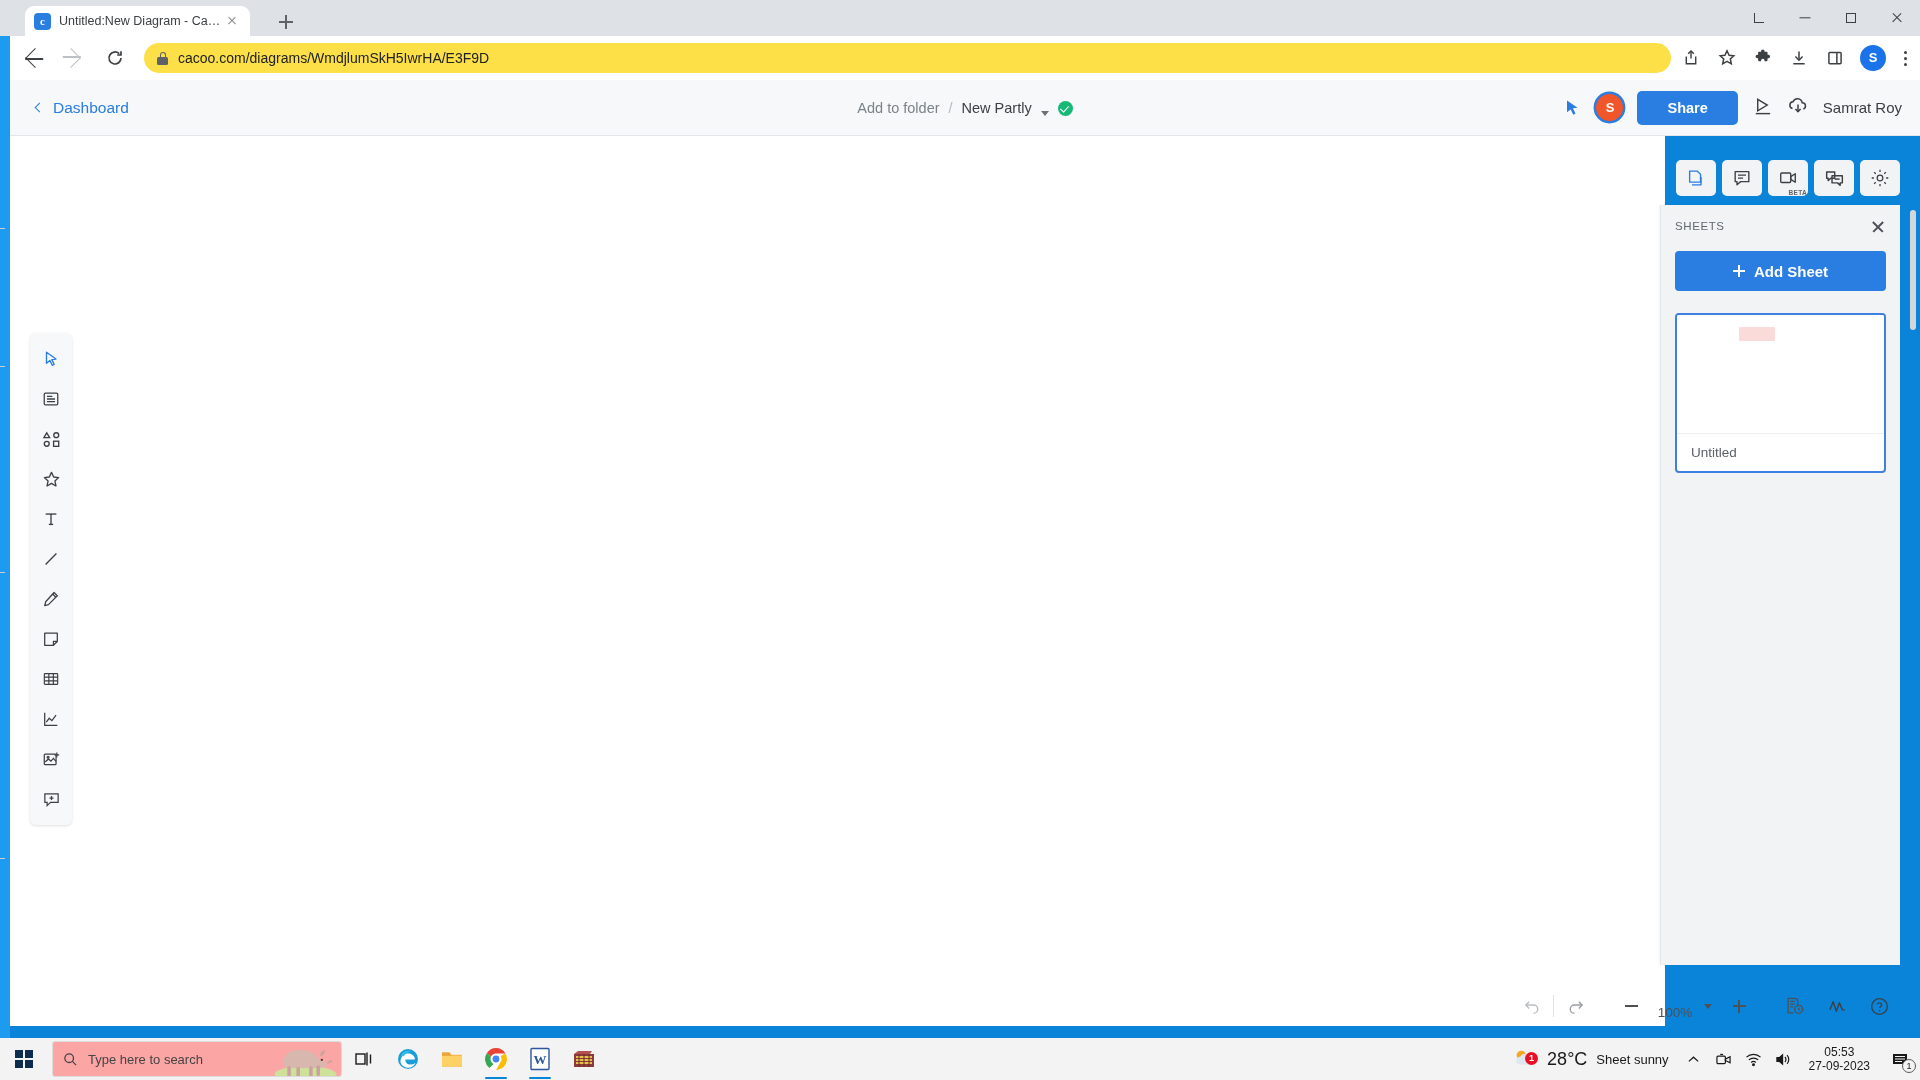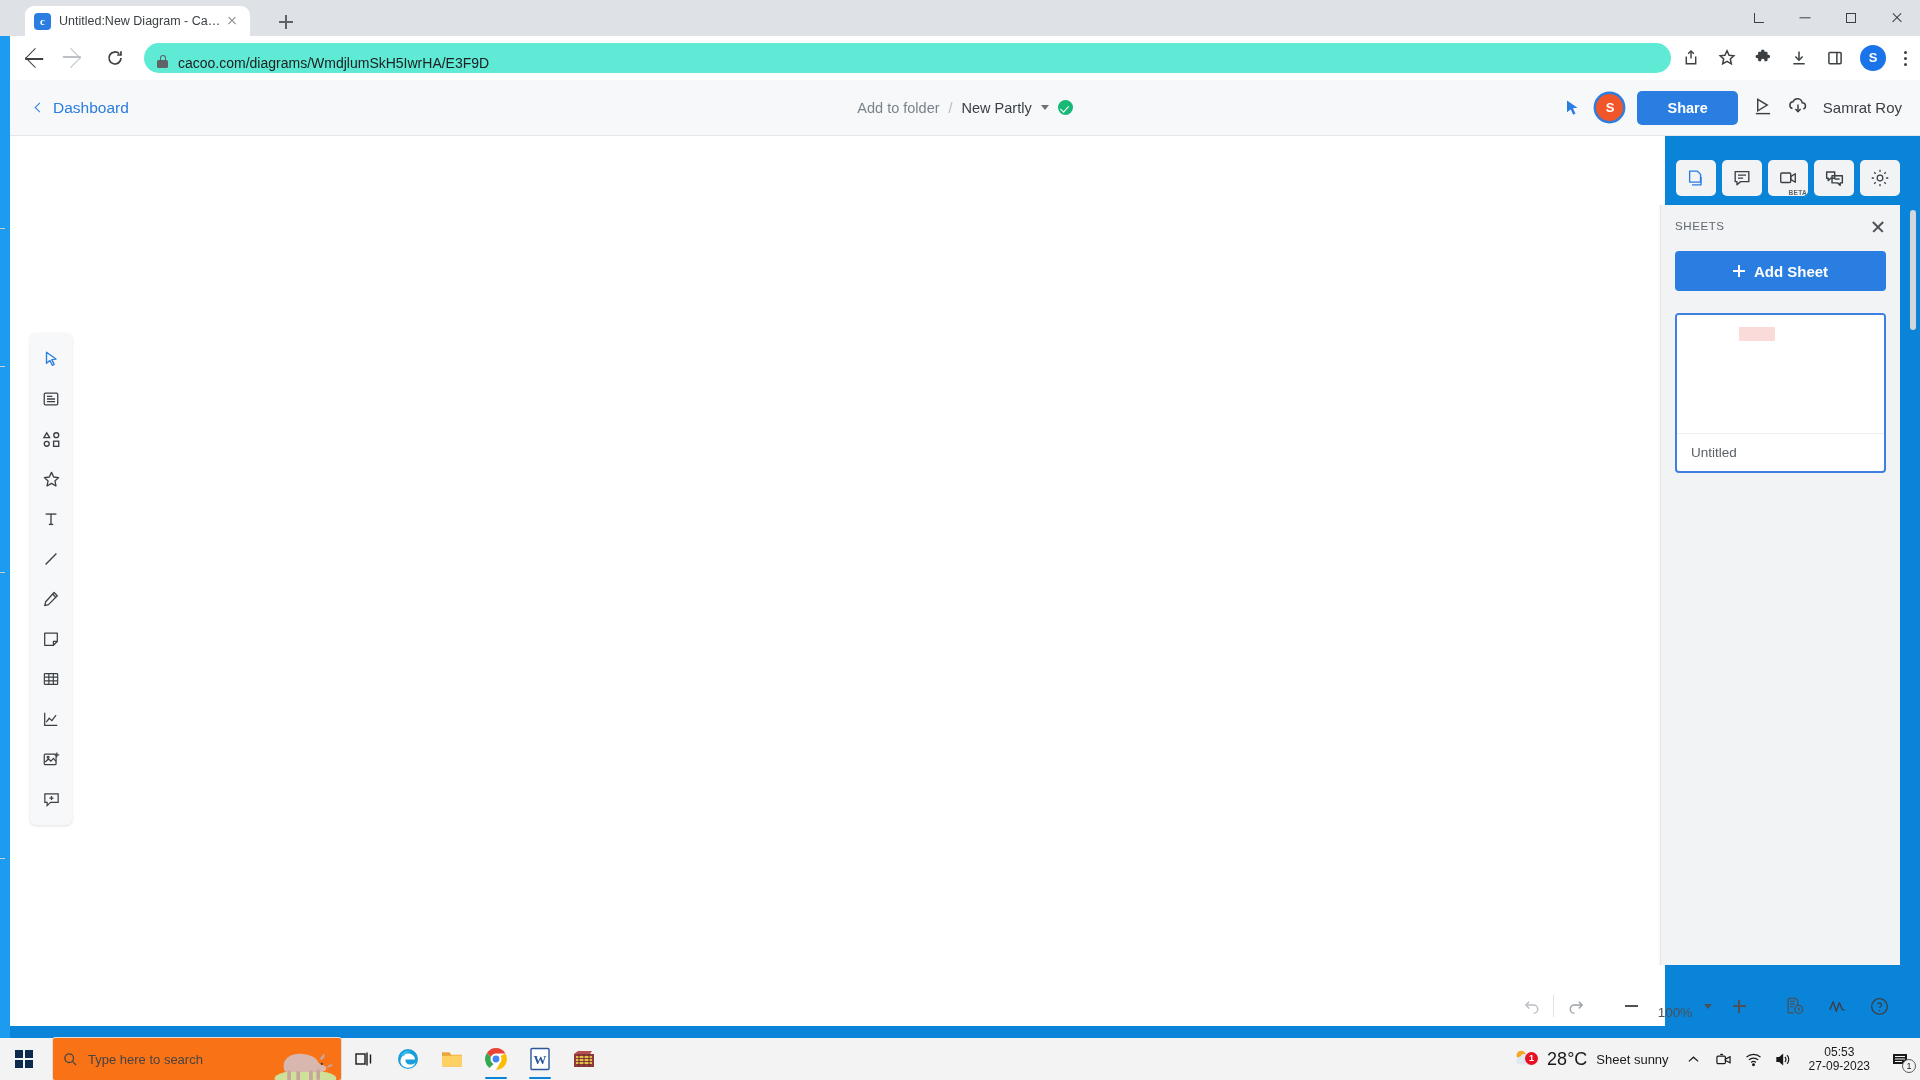--- a/index.html
+++ b/index.html
@@ -65,21 +65,21 @@
   }
   .arrow-l { transform:translate(-35%,-50%) rotate(-45deg); }
   .arrow-r { transform:translate(-65%,-50%) rotate(135deg); border-color:#bdc1c6; }
   .arrow-l::after { content:""; position:absolute; left:-1px; top:-1px; width:18px; height:1.7px; background:#3c4043; transform-origin:0 0; transform:rotate(45deg); }
   .arrow-r::after { content:""; position:absolute; left:-1px; top:-1px; width:18px; height:1.7px; background:#bdc1c6; transform-origin:0 0; transform:rotate(45deg); }
   .reload { width:34px; height:34px; margin-left:8px; position:relative; flex:0 0 auto; }
   .reload svg { position:absolute; left:8px; top:8px; }
 
   .omnibox {
     margin-left:12px; height:30px; flex:1 1 auto; max-width:1550px;
-    background:#5eead4; border-radius:15px; display:flex; align-items:flex-start; padding:12px 13px;
+    background:#fde047; border-radius:15px; display:flex; align-items:center; padding:0 13px;
   }
   .lock { width:11px; height:13px; position:relative; flex:0 0 auto; }
   .lock-body { position:absolute; left:0; bottom:0; width:11px; height:8px; background:#5f6368; border-radius:1.5px; }
   .lock-shackle { position:absolute; left:2.5px; top:0; width:6px; height:6px; border:1.6px solid #5f6368; border-bottom:none; border-radius:3px 3px 0 0; }
   .url { margin-left:10px; font-size:14px; color:#202124; white-space:nowrap; }
 
   .tb-icon { width:32px; height:32px; margin-left:4px; position:relative; flex:0 0 auto; }
   .tb-icon svg { position:absolute; left:50%; top:50%; transform:translate(-50%,-50%); }
   .profile-chip {
     width:26px; height:26px; border-radius:50%; background:#1a73e8; color:#fff;
@@ -94,21 +94,21 @@
   .app-header {
     position:absolute; left:10px; top:80px; width:1910px; height:56px;
     background:#f7f8f9; border-bottom:1px solid #e3e6ea;
     display:flex; align-items:center;
   }
   .dash-link { display:flex; align-items:center; margin-left:26px; color:#2a7de1; font-size:15.5px; }
   .chev-left { width:7px; height:7px; border-left:1.6px solid #2a7de1; border-bottom:1.6px solid #2a7de1; transform:rotate(45deg); margin-right:10px; }
 
   .title-center {
     position:absolute; left:0; right:0; margin:0 auto; width:420px;
-    display:flex; align-items:center; justify-content:center; gap:9px;
+    display:flex; align-items:flex-end; justify-content:center; gap:9px;
   }
   .add-folder { font-size:14.5px; color:#7b828a; }
   .slash { color:#b5bac0; font-size:14.5px; }
   .diagram-name { font-size:14.5px; color:#3b4046; }
   .caret-dn { width:0; height:0; border-left:4.5px solid transparent; border-right:4.5px solid transparent; border-top:5.5px solid #6b7176; }
   .saved-badge {
     width:15px; height:15px; border-radius:50%; background:#18b877;
     position:relative;
   }
   .saved-badge::after {
@@ -212,21 +212,21 @@
   .h-thumb { position:absolute; left:95px; top:4px; width:420px; height:7px; background:#c4c9ce; border-radius:4px; }
   .v-scroll { position:absolute; right:2px; top:180px; width:8px; height:700px; }
   .v-thumb { position:absolute; left:0; top:30px; width:6px; height:120px; background:#d3d7db; border-radius:3px; }
 
   
   .taskbar { position:absolute; left:0; bottom:0; width:1920px; height:42px; background:#f3f3f3; display:flex; align-items:center; }
   .start-btn { width:48px; height:42px; display:flex; align-items:center; justify-content:center; cursor:pointer; }
   .win-logo { width:18px; height:18px; display:grid; grid-template-columns:1fr 1fr; grid-template-rows:1fr 1fr; gap:2px; }
   .win-logo i { background:#0d2b4e; }
   .search-box {
-    width:290px; height:44px; background:#f97316; border:1px solid #dcdcdc; border-radius:3px;
+    width:290px; height:36px; background:#fca5a5; border:1px solid #dcdcdc; border-radius:3px;
     display:flex; align-items:center; padding:0 10px; margin-left:4px; position:relative; overflow:hidden; cursor:text;
   }
   .search-text { font-size:13px; color:#444; margin-left:10px; }
   .rhino { position:absolute; right:4px; bottom:-2px; width:74px; height:40px; }
   .tb-app { width:44px; height:42px; display:flex; align-items:center; justify-content:center; cursor:pointer; position:relative; }
   .tb-app.running::after { content:""; position:absolute; left:11px; bottom:1px; width:22px; height:2.5px; background:#0a84d8; border-radius:2px; }
 
   .tray { position:absolute; right:0; display:flex; align-items:center; gap:0; height:42px; }
   .weather { display:flex; align-items:center; gap:9px; padding:0 10px; cursor:pointer; position:relative; }
   .wx-badge { position:absolute; left:23px; top:5px; width:13px; height:13px; border-radius:50%; background:#e81123; color:#fff; font-size:9px; line-height:13px; text-align:center; font-weight:bold; }

